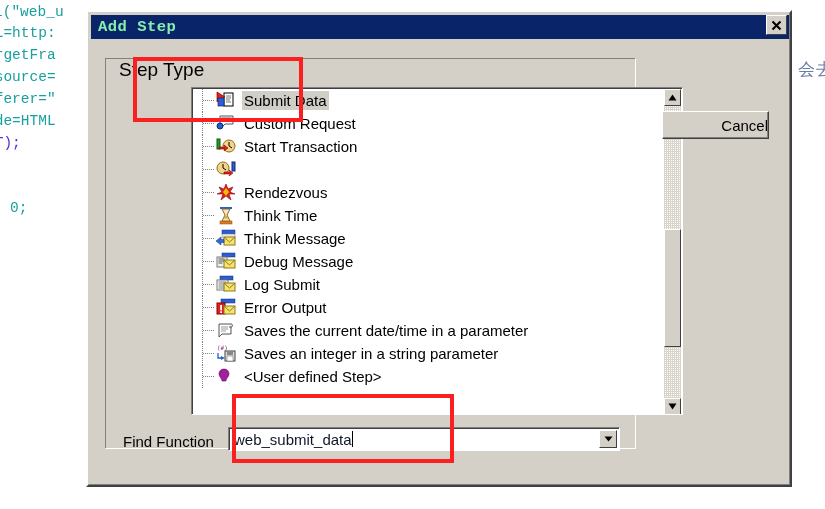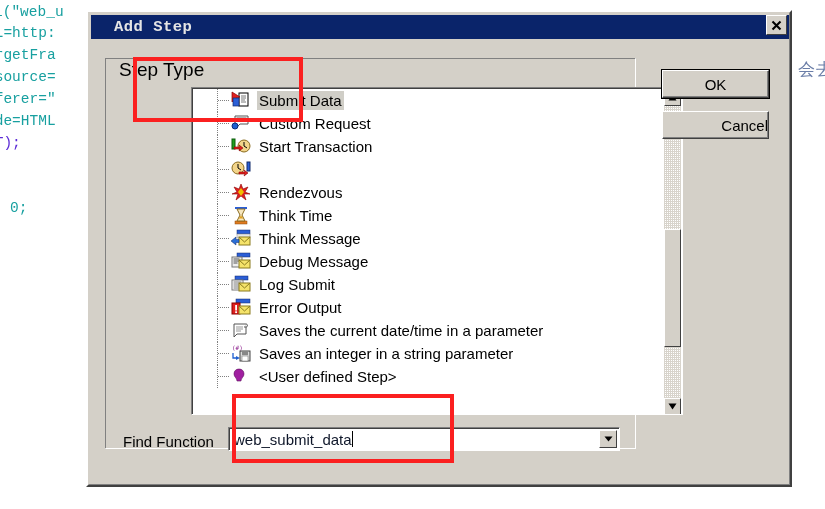--- a/index.html
+++ b/index.html
@@ -44,24 +44,24 @@
     border-top:1px solid #d4d0c8;border-left:1px solid #d4d0c8;
     border-right:1px solid #808080;border-bottom:1px solid #808080;
     pointer-events:none;
   }
   #titlebar{
     position:absolute;left:3px;top:3px;width:698px;height:24px;
     background:#0a246a;
     display:flex;align-items:center;
   }
   #title-text{
-    color:#e5e5e5;
+    color:#86efac;
     font-family:"Liberation Mono","DejaVu Sans Mono",monospace;
     font-weight:bold;font-size:15.5px;letter-spacing:.5px;
-    margin-left:23px;
+    margin-left:7px;
     text-align:center;
   }
   #close-btn{
     position:absolute;right:3px;top:3px;width:19px;height:18px;
     background:#d4d0c8;
     border-top:1px solid #ffffff;border-left:1px solid #ffffff;
     border-right:1px solid #404040;border-bottom:1px solid #404040;
     display:flex;align-items:center;justify-content:center;
     cursor:pointer;
   }
@@ -93,21 +93,21 @@
     border-top:1px solid #808080;border-left:1px solid #808080;
     border-right:1px solid #ffffff;border-bottom:1px solid #ffffff;
     box-sizing:border-box;overflow:hidden;
   }
   #listbox-in{
     position:absolute;left:0;top:0;right:0;bottom:0;
     border-top:1px solid #404040;border-left:1px solid #404040;
     pointer-events:none;
   }
   #list-items{
-    position:absolute;left:17px;top:1px;width:455px;
+    position:absolute;left:2px;top:1px;width:455px;
   }
   .row{
     position:relative;height:23px;display:flex;align-items:center;
     font-size:15px;color:#000;white-space:nowrap;
   }
   .tree-line{
     position:absolute;left:8px;top:0;width:1px;height:23px;
     background:repeating-linear-gradient(to bottom,#808080 0 1px,transparent 1px 2px);
   }
   .tree-dash{
@@ -439,24 +439,20 @@
     <div id="combo-caret"></div>
     <div id="combo-value" placeholder="">web_submit_data</div>
     <div id="combo-caret2" style="left: 123px;"></div>
     <div id="combo-arrow">
       <svg width="9" height="6" viewBox="0 0 9 6">
         <path d="M0.5 0.5 L8.5 0.5 L4.5 5.5 Z" fill="#000"></path>
       </svg>
     </div>
   </div>
 
-  <div class="dlg-btn" id="btn-ok">
-    <span class="bv"></span>
-    <span>OK</span>
-  </div>
   <div class="dlg-btn" id="btn-cancel">
     <span class="bv"></span>
     <span>Cancel</span>
   </div>
 </div>
 
 <div class="redbox" id="red1"></div>
 <div class="redbox" id="red2"></div>
 
 </body></html>

